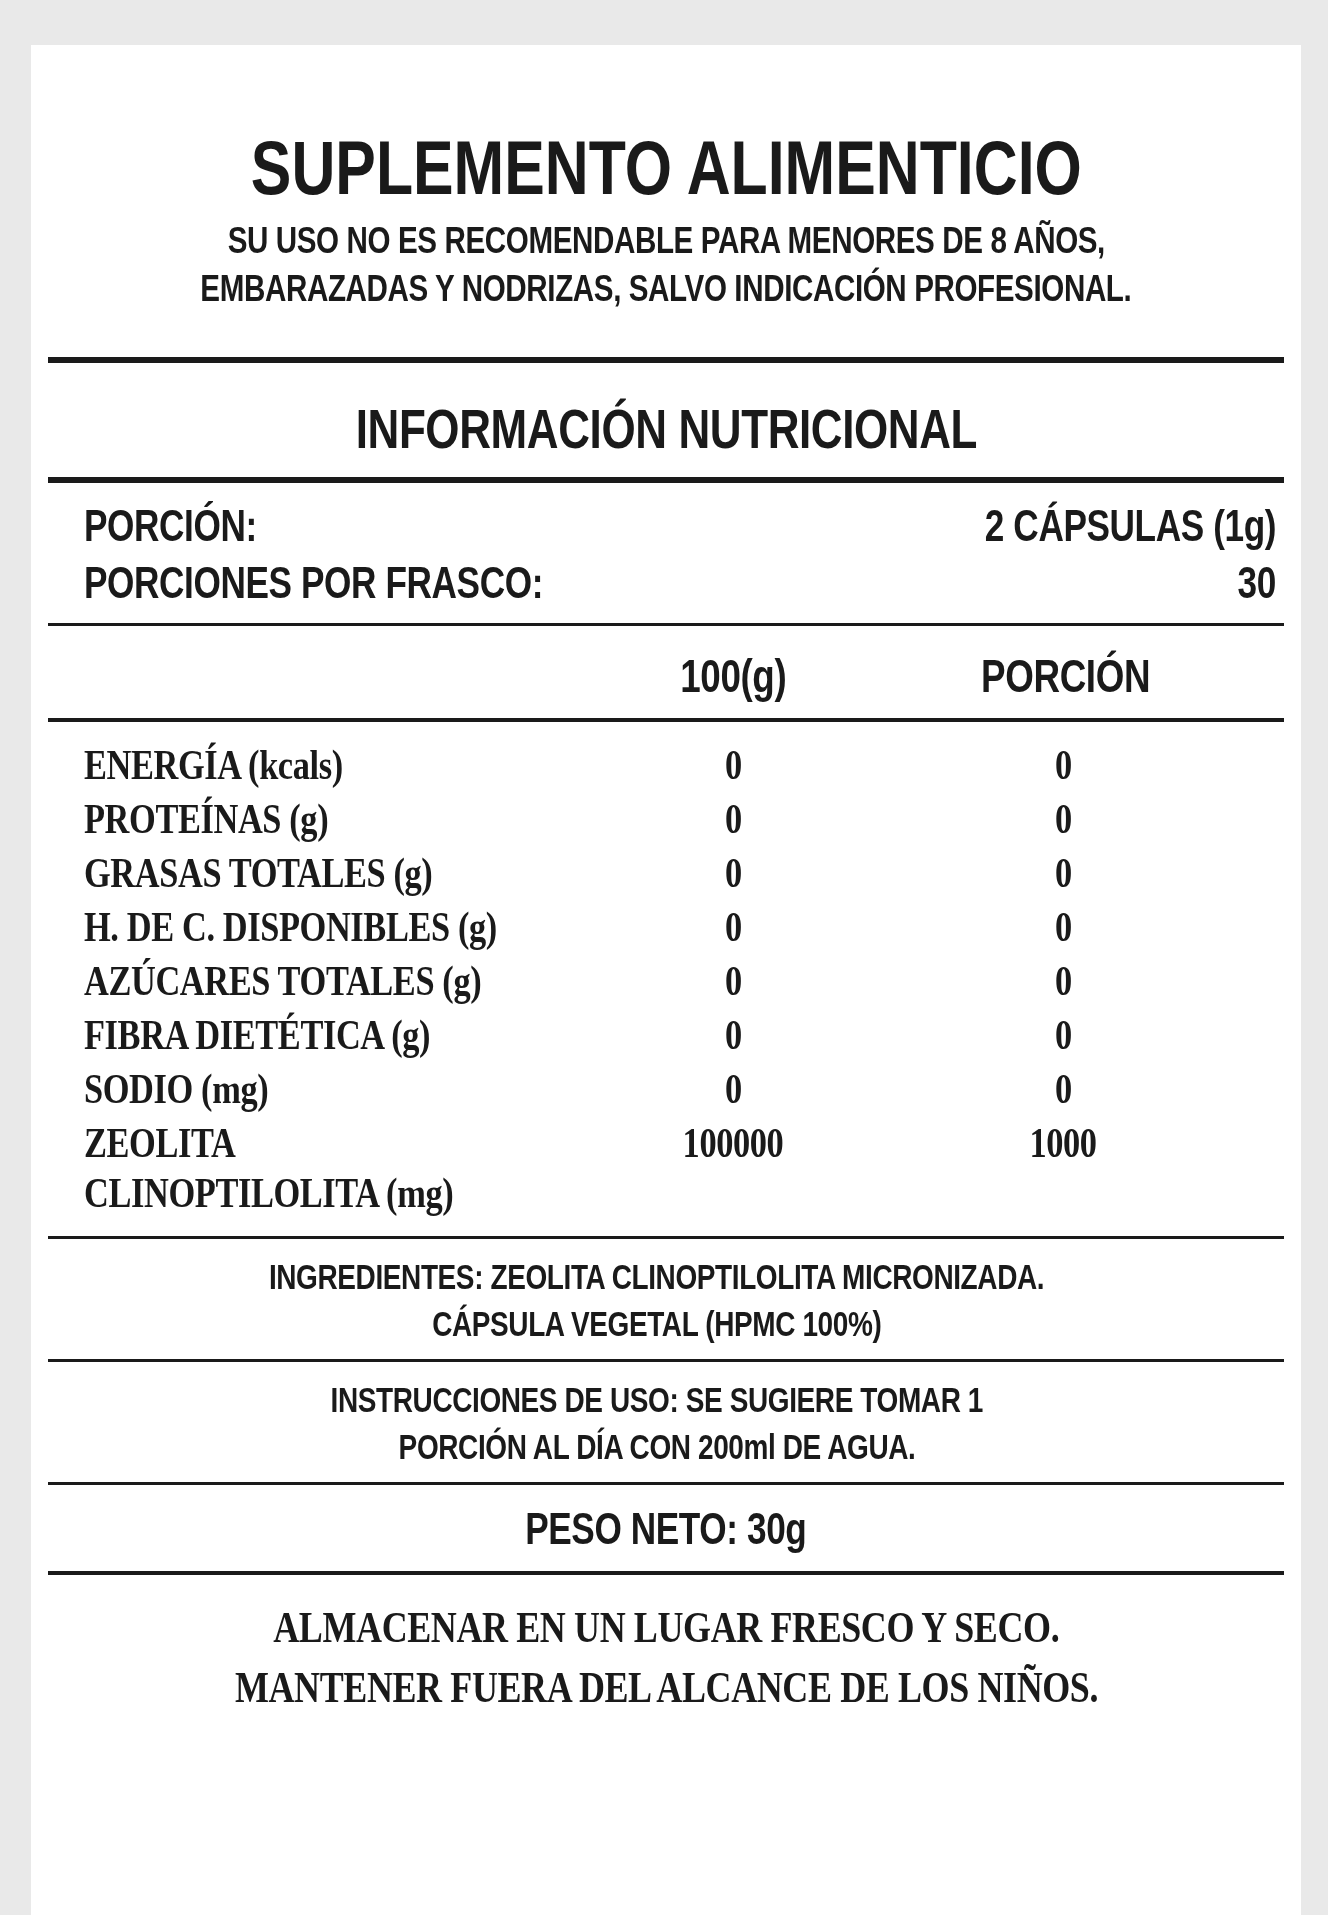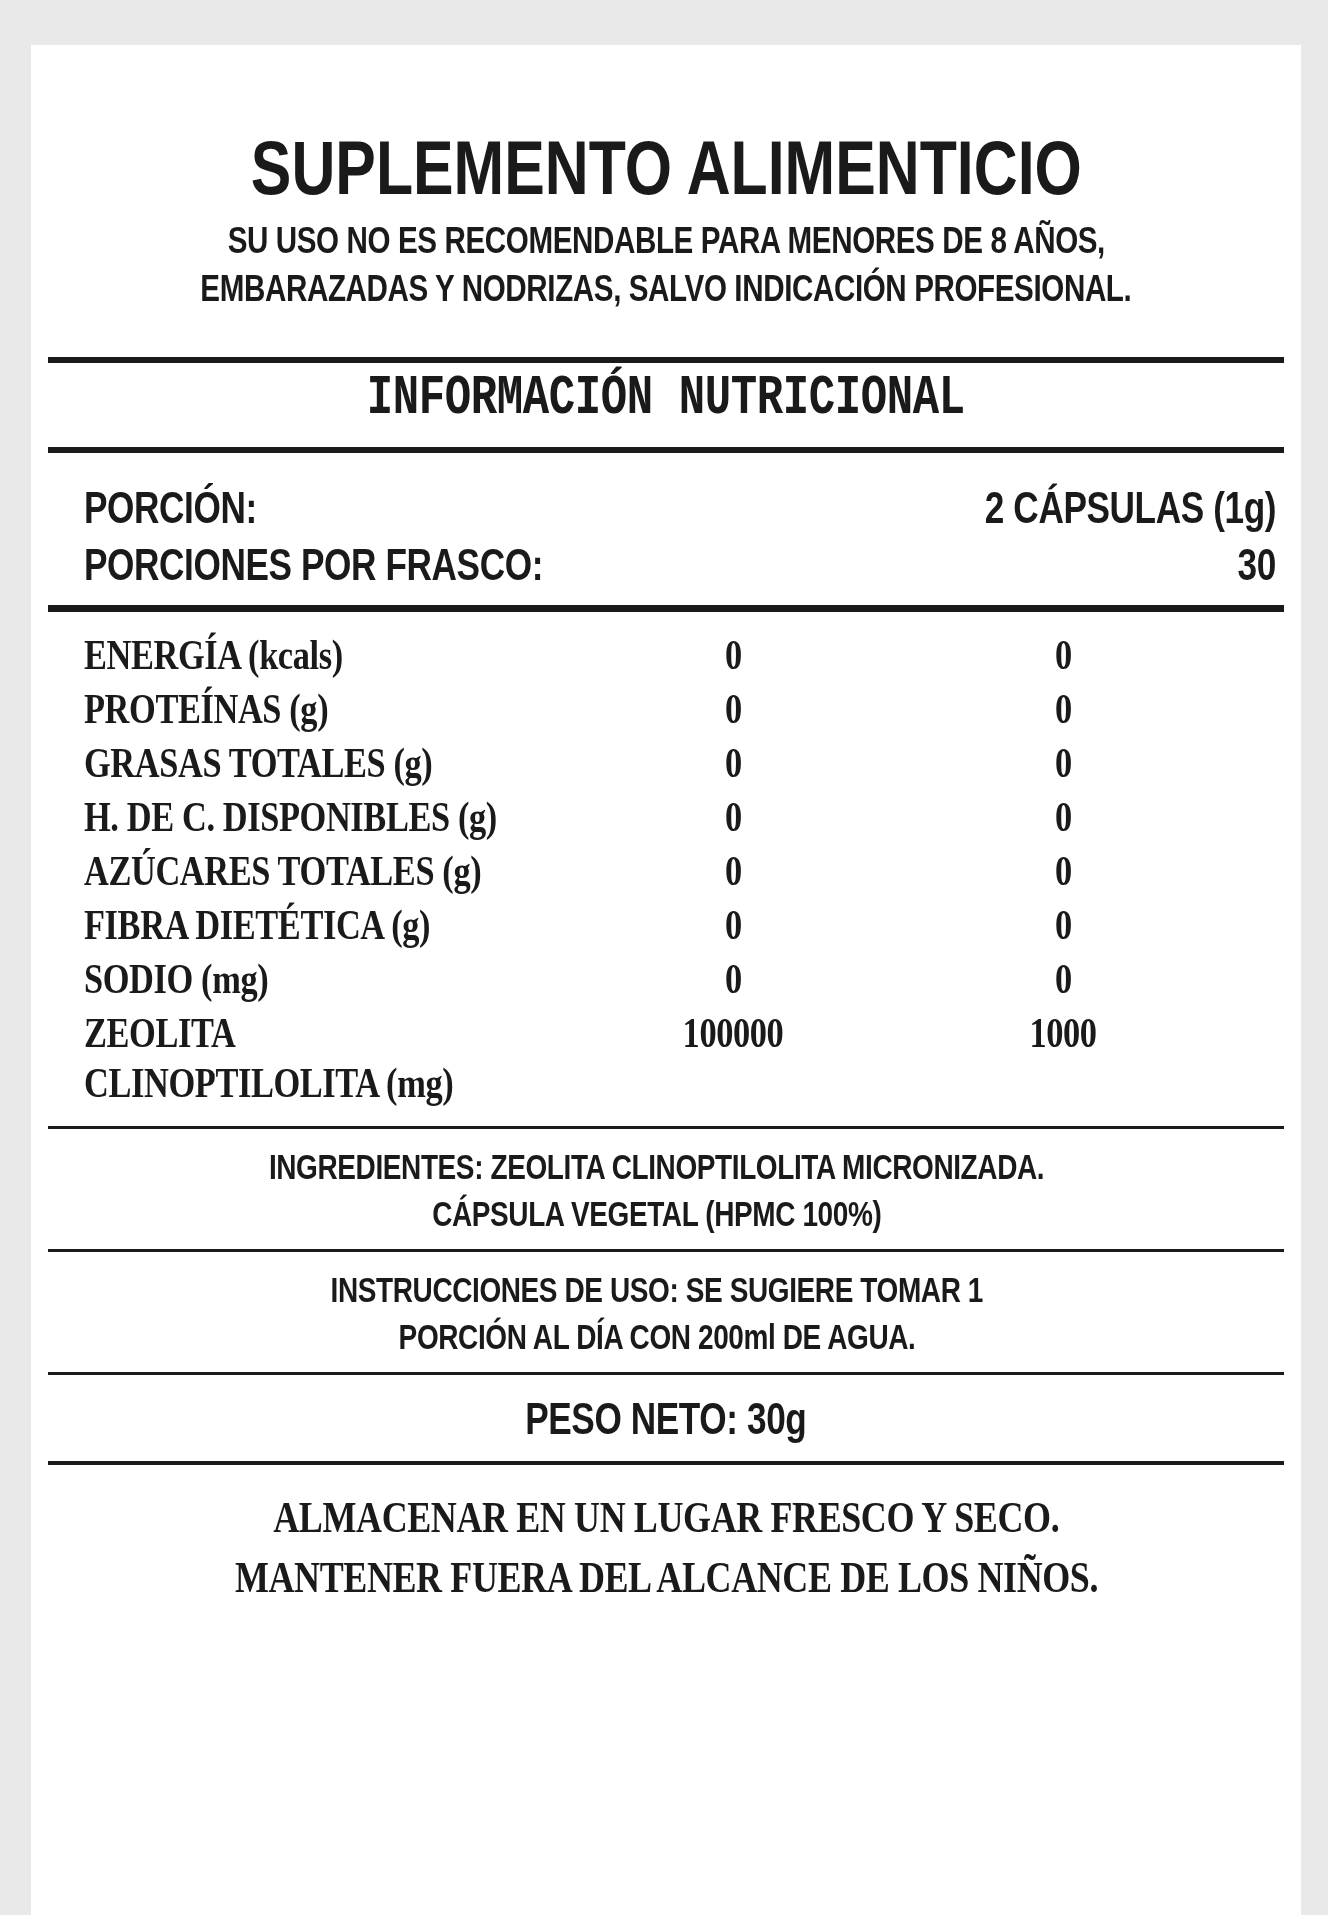--- a/index.html
+++ b/index.html
@@ -75,28 +75,27 @@
   }
   .warning-line {
     font-size: 37px;
     line-height: 48px;
   }
   #header-spacer { height: 44px; }
 
   
   #nutrition-title-row {
     text-align: center;
-    padding: 4px 0 16px 0;
-    font-family: Liberation Mono, monospace;
+    padding: 34px 0 16px 0;
   }
   #nutrition-title { font-size: 55px; line-height: 64px; }
 
   
   #serving-block {
-    padding: 26px 0 12px 0;
+    padding: 14px 0 12px 0;
   }
   .serving-row {
     position: relative;
     width: 1236px;
     margin: 0 auto;
     height: 57px;
   }
   .serving-label {
     position: absolute; left: 36px; top: 0;
     font-size: 44px; line-height: 57px;
@@ -200,20 +199,28 @@
       <span class="serving-value cond-r">2 CÁPSULAS (1g)</span>
     </div>
     <div class="serving-row">
       <span class="serving-label cond">PORCIONES POR FRASCO:</span>
       <span class="serving-value cond-r">30</span>
     </div>
   </div>
 
   <div class="rule rule-thin"></div>
 
+  <div id="col-header-row">
+    <div id="col-head-100g">
+      <span class="cond-c">100(g)</span>
+    </div>
+    <div id="col-head-porcion">
+      <span class="cond-c">PORCIÓN</span>
+    </div>
+  </div>
 
   <div class="rule rule-med"></div>
 
   <div id="nutrient-table">
 
     <div class="nutrient-row">
       <span class="nutrient-name cond"><span>ENERGÍA</span> <span class="unit">(kcals)</span></span>
       <span class="nutrient-per100"><span class="cond-c">0</span></span>
       <span class="nutrient-portion"><span class="cond-c">0</span></span>
     </div>

